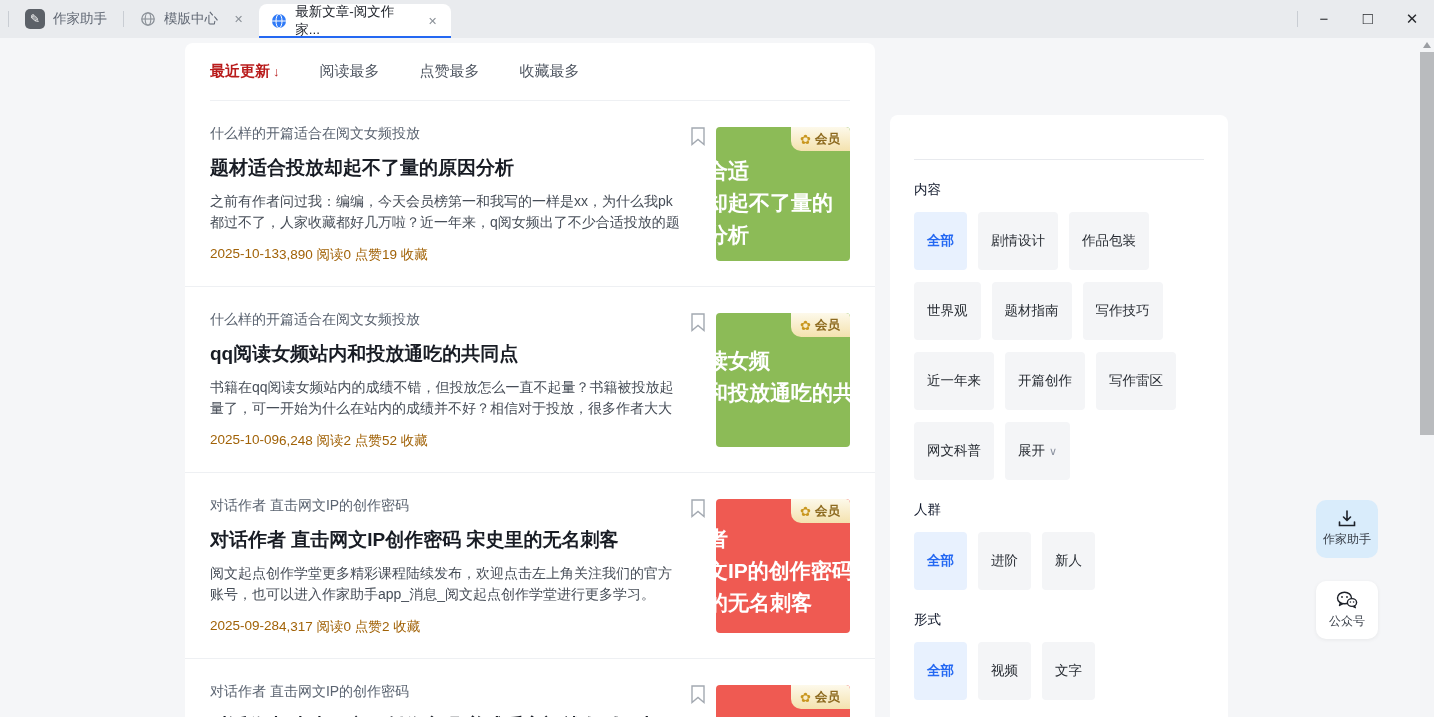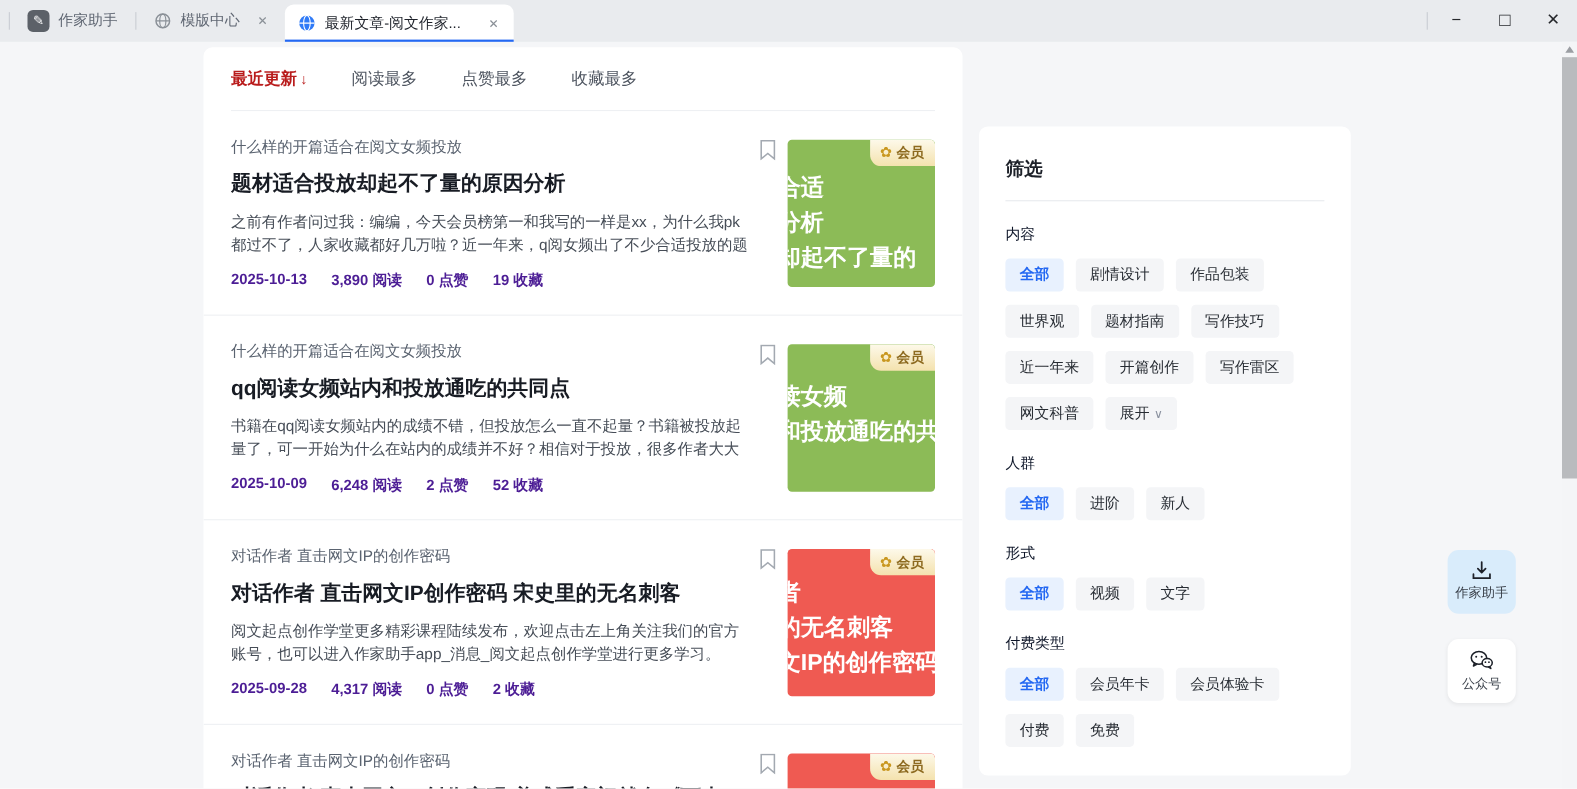--- a/index.html
+++ b/index.html
@@ -6,58 +6,58 @@
   html,body { width:1434px; height:717px; overflow:hidden; }
   body { font-family:"Liberation Sans","DejaVu Sans",sans-serif; }
   .page { position:relative; width:1434px; height:717px; background:#f5f6f8; overflow:hidden; }
 
   
   .tabbar { height:38px; background:#e9ebee; display:flex; align-items:center; position:relative; }
   .vsep { width:1px; height:16px; background:#c9cdd3; margin:0 4px; flex:none; }
   .tab { display:flex; align-items:center; gap:8px; padding:0 12px; height:38px; color:#5f6672; font-size:13.5px; cursor:default; }
   .app-icon { width:20px; height:20px; border-radius:5px; background:#5c6168; color:#fff; display:flex; align-items:center; justify-content:center; font-size:12px; }
   .tab-close { color:#8a9097; font-size:11px; margin-left:6px; padding:2px; }
-  .tab.active-tab { height:34px; align-self:flex-end; background:#fff; border-radius:8px 8px 0 0; color:#1d2129; font-size:13.5px; width:208px; position:relative; margin-left:2px; }
+  .tab.active-tab { height:34px; align-self:flex-end; background:#fff; border-radius:8px 8px 0 0; color:#1d2129; font-size:13.5px; width:192px; position:relative; margin-left:2px; }
   .tab.active-tab::after { content:""; position:absolute; left:0; right:0; bottom:0; height:2px; background:#2468f2; }
   .win-controls { margin-left:auto; display:flex; align-items:center; height:38px; }
   .win-btn { width:44px; text-align:center; font-size:15px; color:#26282c; line-height:38px; cursor:default; }
   .globe { display:block; }
 
   
   .list-panel { position:absolute; left:185px; top:43px; width:690px; bottom:0; background:#fff; border-radius:8px 8px 0 0; overflow:hidden; }
   .sort-bar { height:57px; display:flex; align-items:center; padding:0 25px; gap:40px; }
   .sort-item { font-size:15px; color:#4e5560; cursor:pointer; }
   .sort-item.active { color:#b91c1c; font-weight:bold; }
   .sort-arrow { font-size:13px; margin-left:3px; }
   .sort-divider { height:1px; background:#eef0f3; margin:0 25px; }
 
   .article { display:flex; padding:24px 25px 22px; position:relative; }
   .article + .article { border-top:1px solid #eef0f3; }
   .art-main { width:470px; flex:none; }
   .art-cat { font-size:14px; color:#5a6370; }
   .art-title { font-size:19px; font-weight:bold; color:#181c24; margin-top:12px; line-height:26px; max-height:26px; overflow:hidden; }
   .art-excerpt { font-size:14px; color:#464d57; line-height:21px; margin-top:10px; max-height:42px; overflow:hidden; }
-  .art-stats { display:flex; gap:22px; font-size:13.5px; color:#4c1d95; margin-top:13px;font-weight:bold; }
+  .art-stats { display:flex; font-size:13.5px; color:#a16207; margin-top:13px; }
   .art-gap { width:36px; flex:none; position:relative; }
   .bookmark { position:absolute; top:2px; left:50%; transform:translateX(-50%); cursor:pointer; }
   .thumb { width:134px; height:134px; flex:none; border-radius:4px; position:relative; overflow:hidden; margin-top:2px; }
   .thumb-text { color:#fff; font-weight:bold; font-size:21px; line-height:32px; margin-left:-9px; white-space:nowrap; }
   .pt1 { padding-top:28px; } .pt2 { padding-top:32px; } .pt3 { padding-top:24px; } .pt4 { padding-top:48px; }
   .member-badge { position:absolute; top:0; right:0; height:24px; display:flex; align-items:center; gap:4px; padding:0 10px 0 9px; background:linear-gradient(180deg,#fdf9ea,#f4e2ae); border-radius:0 4px 0 10px; color:#8d6a1f; font-size:12.5px; font-weight:bold; }
   .flower { color:#c9971f; font-size:13px; font-weight:normal; }
 
   
   .filter-panel { position:absolute; left:890px; top:115px; width:338px; background:#fff; border-radius:8px; padding:27px 24px 26px; }
   .filter-title { font-size:17px; font-weight:bold; color:#1d2129; }
   .filter-divider { height:1px; background:#e8eaee; margin:17px 0 21px; }
   .f-section { margin-bottom:21px; }
   .f-section:last-child { margin-bottom:0; }
   .f-label { font-size:13.5px; color:#0f172a; margin-bottom:13px; }
   .tag-wrap { display:flex; flex-wrap:wrap; gap:12px 11px; }
-  .tag { background:#f4f5f7; color:#272c33; font-size:13.5px; padding:6px 13px; border-radius:4px; cursor:pointer; white-space:nowrap; }
+  .tag { background:#f4f5f7; color:#272c33; font-size:13.5px; padding:20px 13px; border-radius:4px; cursor:pointer; white-space:nowrap; }
   .tag.active { background:#e8f1fe; color:#2468f2; font-weight:bold; }
   .chev { color:#8a919f; font-size:11px; margin-left:4px; }
 
   
   .float-btn { position:absolute; left:1316px; width:62px; height:58px; border-radius:10px; display:flex; flex-direction:column; align-items:center; justify-content:center; gap:4px; cursor:pointer; }
   .float-btn .fb-label { font-size:12px; color:#3a404a; }
   .fb-assistant { top:500px; background:#d9ecfb; }
   .fb-wechat { top:581px; background:#ffffff; box-shadow:0 1px 4px rgba(0,0,0,0.06); }
 
   
@@ -129,22 +129,22 @@
             <path d="M1.5 1h12v16.5l-6-5-6 5z" fill="none" stroke="#a3a9b1" stroke-width="1.4"></path>
           </svg>
       </div>
       <div class="thumb" style="background: rgb(140, 187, 87);">
         <div class="member-badge">
           <span class="flower">✿</span>
           <span>会员</span>
         </div>
         <div class="thumb-text pt1">
           <div>合适</div>
+          <div>却起不了量的</div>
           <div>分析</div>
-          <div>却起不了量的</div>
         </div>
       </div>
     </div>
 
     <div class="article">
       <div class="art-main">
         <div class="art-cat">什么样的开篇适合在阅文女频投放</div>
         <div class="art-title">qq阅读女频站内和投放通吃的共同点</div>
         <div class="art-excerpt">书籍在qq阅读女频站内的成绩不错，但投放怎么一直不起量？书籍被投放起量了，可一开始为什么在站内的成绩并不好？相信对于投放，很多作者大大们...</div>
         <div class="art-stats">
@@ -188,22 +188,22 @@
             <path d="M1.5 1h12v16.5l-6-5-6 5z" fill="none" stroke="#a3a9b1" stroke-width="1.4"></path>
           </svg>
       </div>
       <div class="thumb" style="background: rgb(239, 90, 82);">
         <div class="member-badge">
           <span class="flower">✿</span>
           <span>会员</span>
         </div>
         <div class="thumb-text pt3">
           <div>者</div>
+          <div>文IP的创作密码</div>
           <div>的无名刺客</div>
-          <div>文IP的创作密码</div>
         </div>
       </div>
     </div>
 
     <div class="article">
       <div class="art-main">
         <div class="art-cat">对话作者 直击网文IP的创作密码</div>
         <div class="art-title">对话作者 直击网文IP创作密码 养成系宗门就在《万古</div>
       </div>
       <div class="art-gap">
@@ -217,21 +217,20 @@
           <span>会员</span>
         </div>
         <div class="thumb-text pt4">
           
         </div>
       </div>
     </div>
   </div>
 
   <div class="filter-panel">
-    <div class="filter-title">筛选</div>
     <div class="filter-divider"></div>
 
     <div class="f-section">
       <div class="f-label">内容</div>
       <div class="tag-wrap">
         <span class="tag active">全部</span>
         <span class="tag">剧情设计</span>
         <span class="tag">作品包装</span>
         <span class="tag">世界观</span>
         <span class="tag">题材指南</span>

